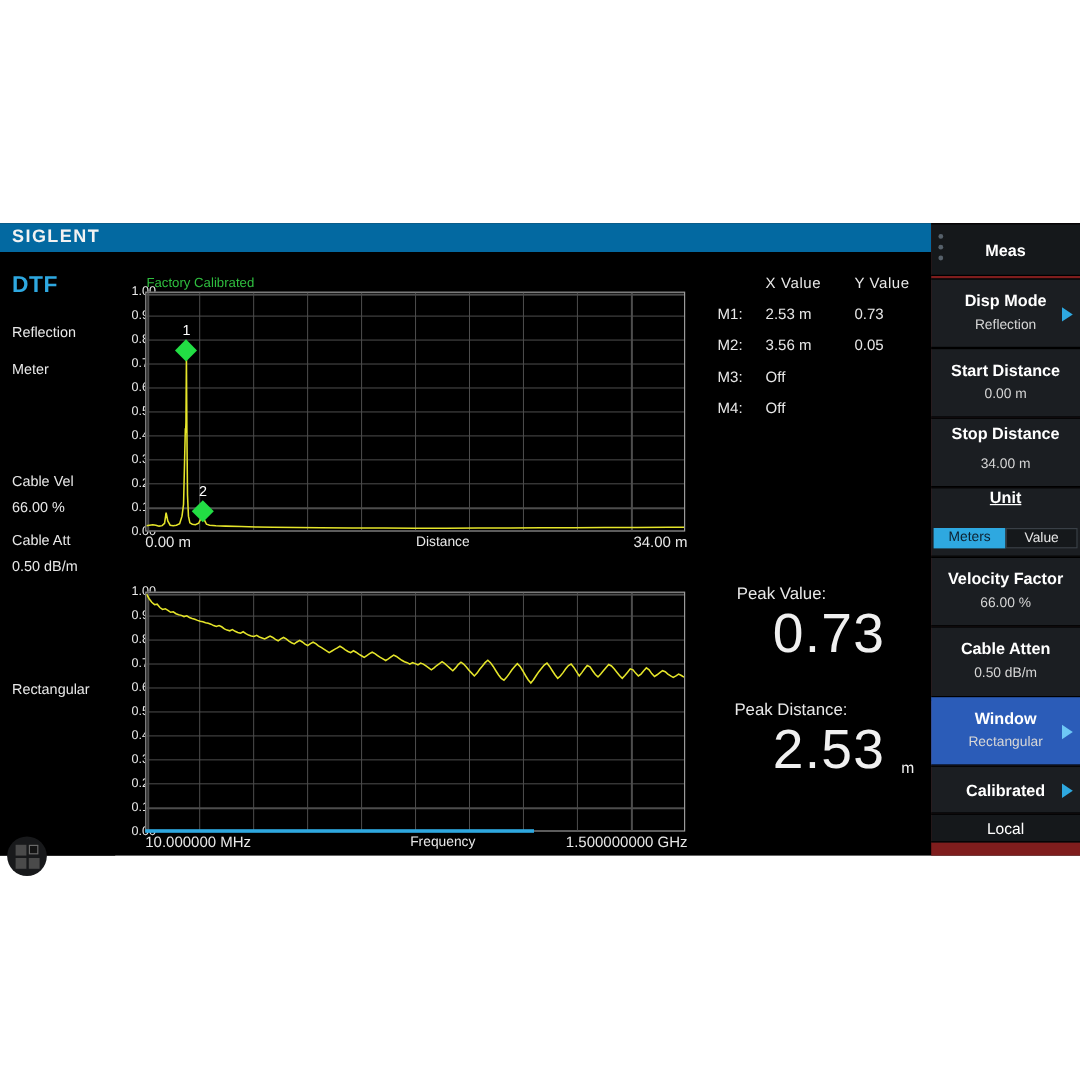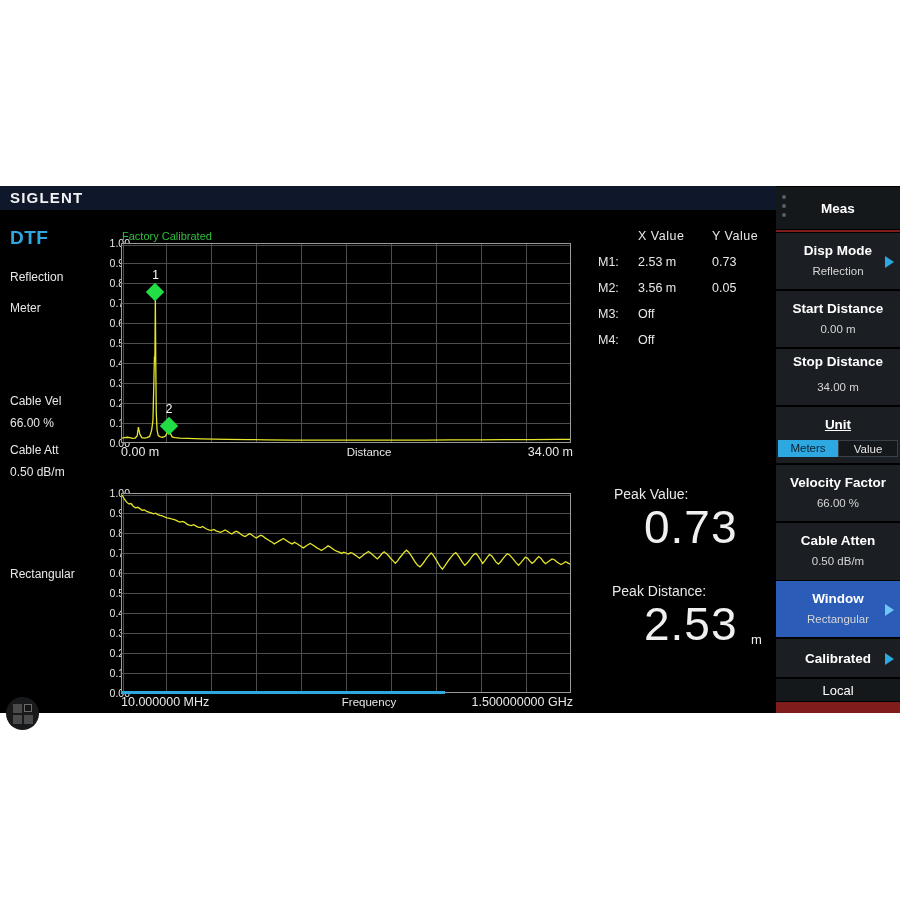--- a/index.html
+++ b/index.html
@@ -4,21 +4,21 @@
 <style>
   html,body{margin:0;padding:0;background:#ffffff;}
   body{width:900px;height:900px;font-family:"Liberation Sans",sans-serif;overflow:hidden;}
 
   #screen{
     position:absolute;left:0;top:186px;width:900px;height:527px;
     background:#000000;
   }
 
   
-  #topbar{position:absolute;left:0;top:0;width:776px;height:24px;background:#0f172a;}
+  #topbar{position:absolute;left:0;top:0;width:776px;height:24px;background:#0369a1;}
   #logo{position:absolute;left:10px;top:3px;font-size:15px;font-weight:bold;color:#f2f2f2;
         letter-spacing:1.2px;font-family:"Liberation Sans",sans-serif;}
 
   
   #leftcol{position:absolute;left:0;top:24px;width:96px;height:503px;background:#000;}
   .lc{position:absolute;left:10px;color:#e8e8e8;font-size:12px;white-space:nowrap;}
   #lc-mode{left:10px;top:17px;font-size:19px;font-weight:bold;color:#2ea8e0;letter-spacing:.5px;}
   #lc-reflection{top:60px;}
   #lc-meter{top:91px;}
   #lc-cablevel{top:184px;}
@@ -238,21 +238,21 @@
       </div>
       <div class="mi" style="top: 104px; height: 58px;">
         <div class="t" style="top: 10px;">Start Distance</div>
         <div class="s" style="top: 32px;">0.00 m</div>
       </div>
       <div class="mi" style="top: 162px; height: 58px;">
         <div class="t" style="top: 5px;">Stop Distance</div>
         <div class="s" style="top: 32px;">34.00 m</div>
       </div>
       <div class="mi" style="top: 220px; height: 58px;">
-        <div class="t" style="top: 10px; text-decoration: underline;">Unit</div>
+        <div class="t" style="top: 0; text-decoration: underline;">Unit</div>
         <div class="unitseg" style="top: 33px;">
           <div class="a">Meters</div>
           <div class="b">Value</div>
         </div>
       </div>
       <div class="mi" style="top: 278px; height: 58px;">
         <div class="t" style="top: 10px;">Velocity Factor</div>
         <div class="s" style="top: 32px;">66.00 %</div>
       </div>
       <div class="mi" style="top: 336px; height: 62px;">

